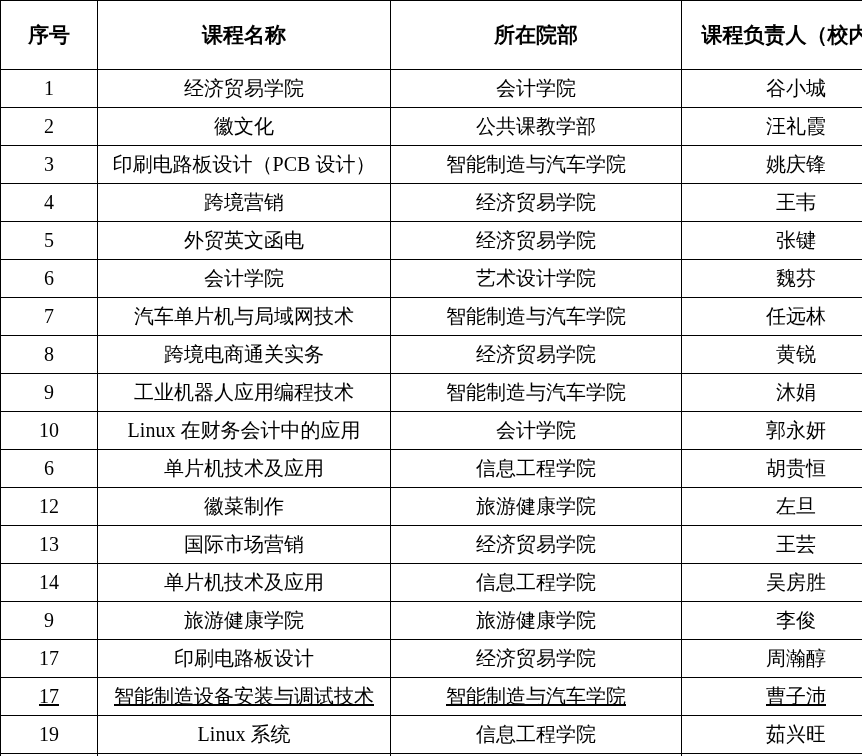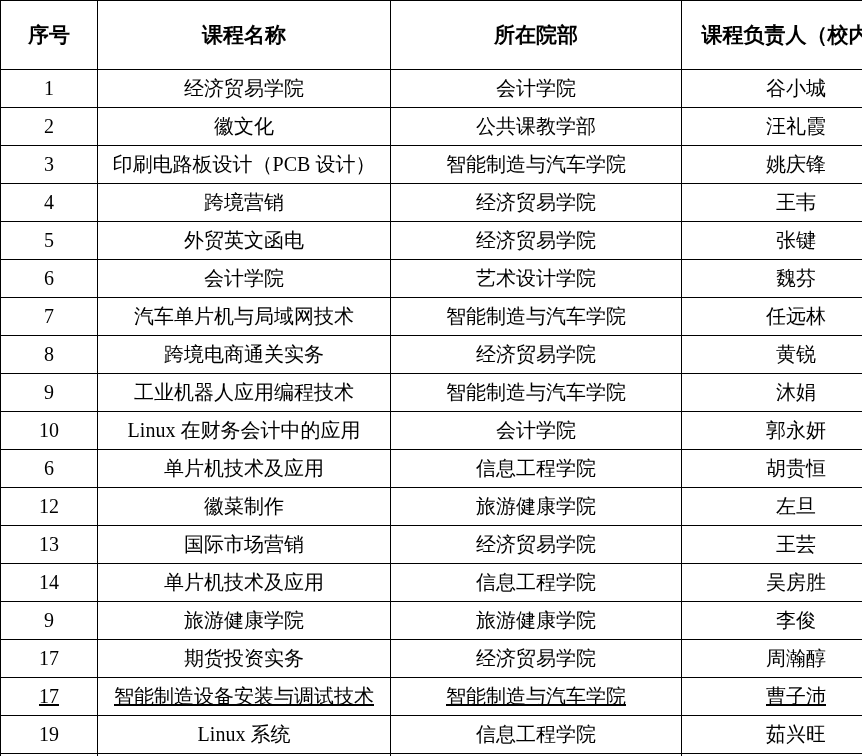--- a/index.html
+++ b/index.html
@@ -278,21 +278,21 @@
           </td>
           <td class="col-owner">
             <span class="wrap-2">李俊</span>
           </td>
         </tr>
         <tr>
           <td class="col-no">
             <span class="wrap-2">17</span>
           </td>
           <td class="col-name">
-            <span class="wrap-2">期货投资实务</span>
+            <span class="wrap-2">印刷电路板设计</span>
           </td>
           <td class="col-dept">
             <span class="wrap-2">经济贸易学院</span>
           </td>
           <td class="col-owner">
             <span class="wrap-2">周瀚醇</span>
           </td>
         </tr>
         <tr class="tall">
           <td class="col-no">

